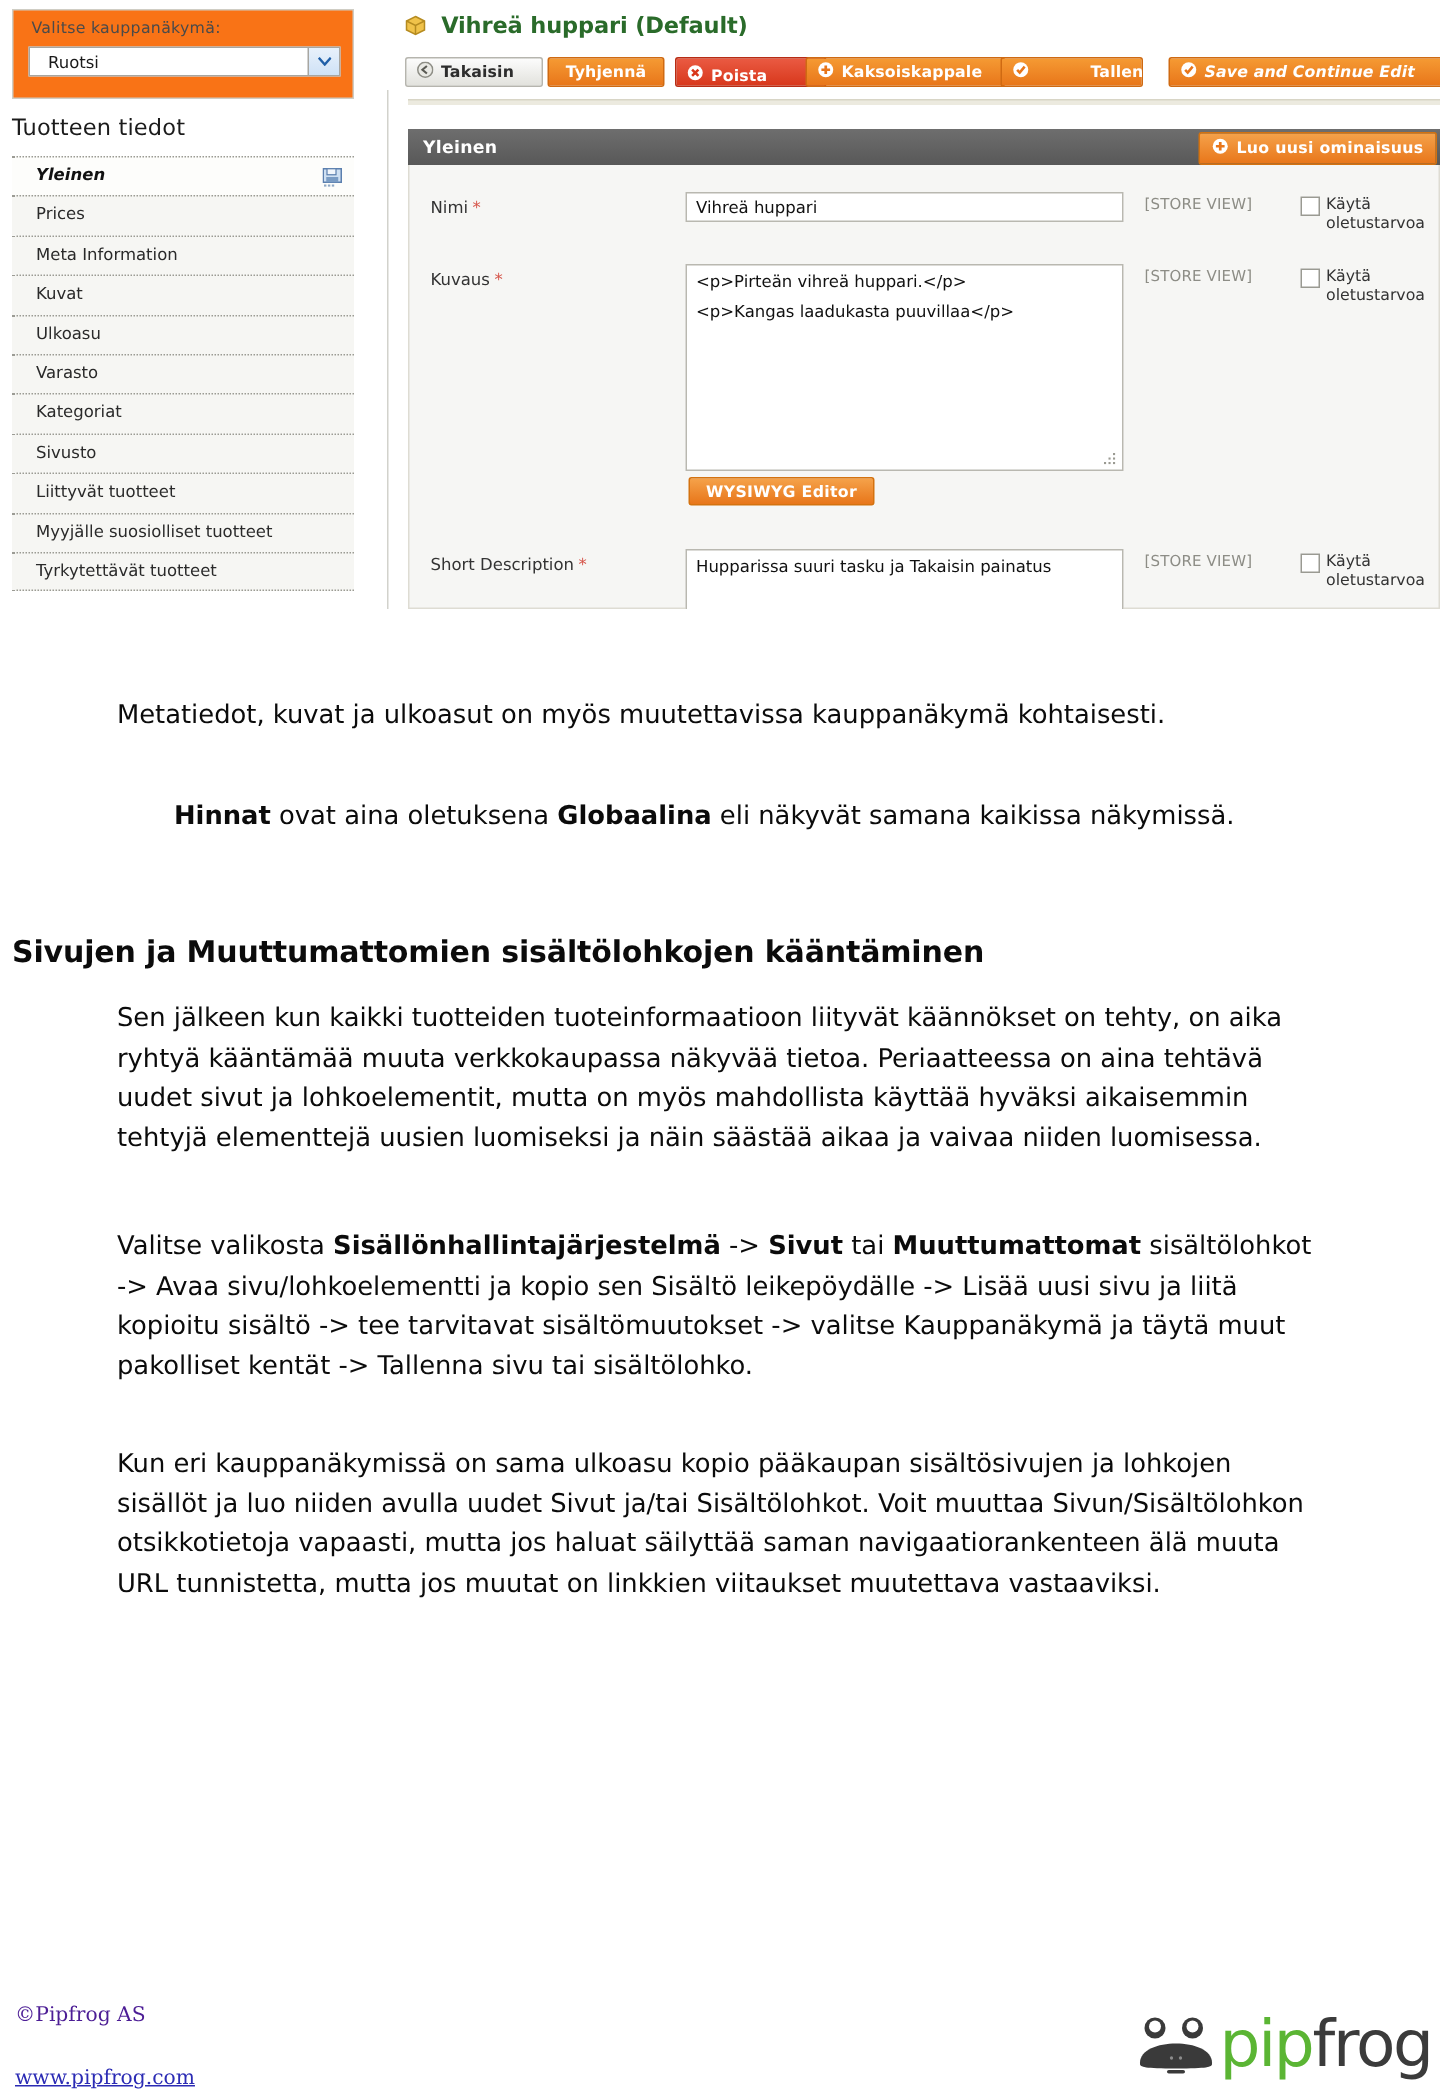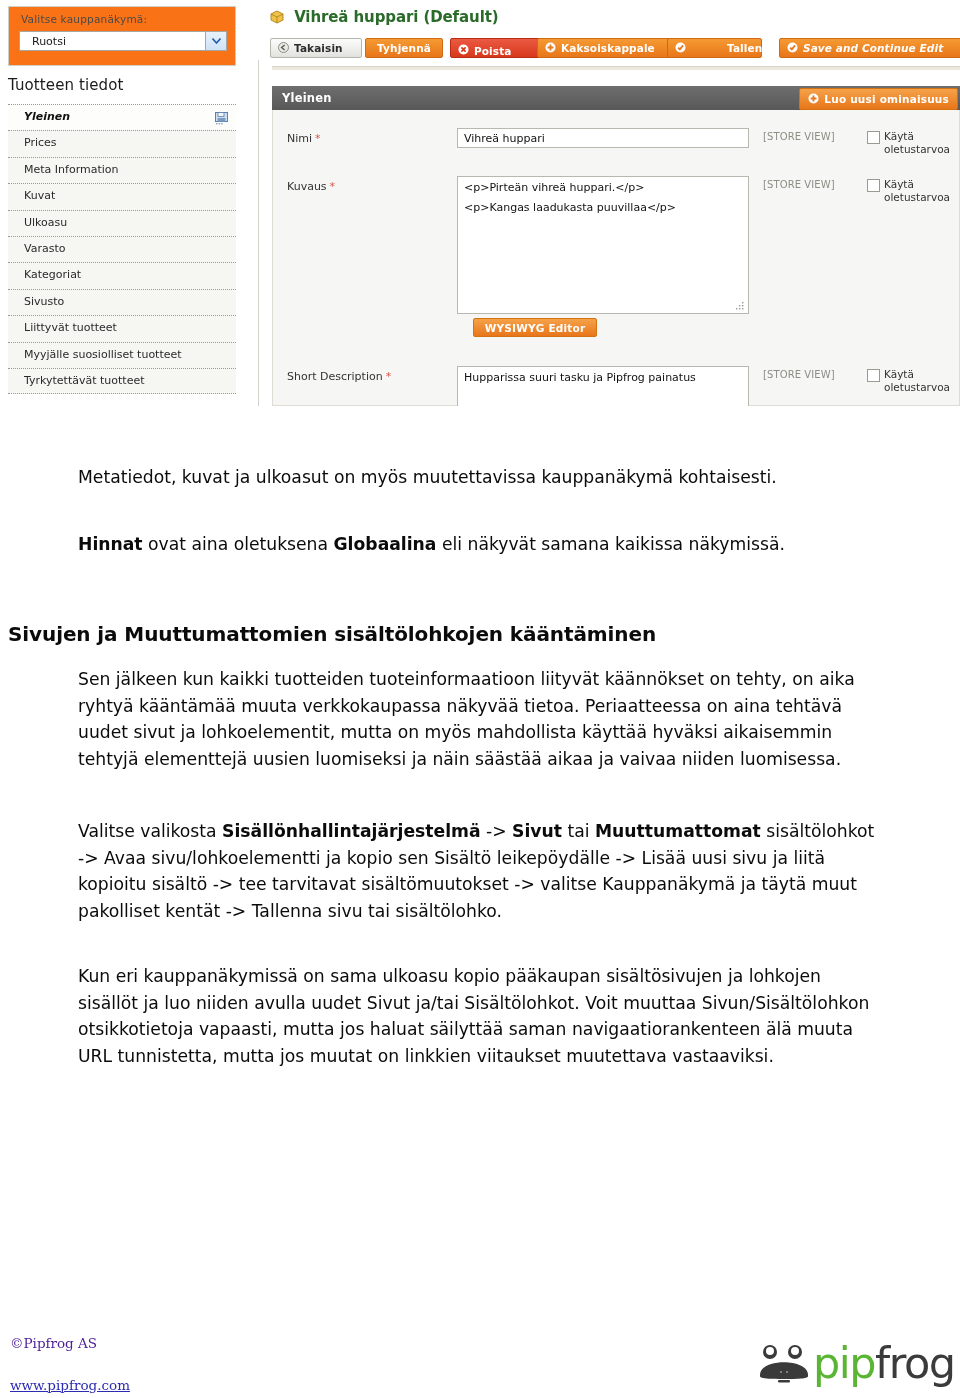--- a/index.html
+++ b/index.html
@@ -400,54 +400,54 @@
                   <rect x="6" y="0" width="1.4" height="1.4"></rect>
                   <rect x="3" y="3" width="1.4" height="1.4"></rect>
                     <rect x="6" y="3" width="1.4" height="1.4"></rect>
                   <rect x="0" y="6" width="1.4" height="1.4"></rect>
                     <rect x="3" y="6" width="1.4" height="1.4"></rect>
                     <rect x="6" y="6" width="1.4" height="1.4"></rect>
                 </g>
               </svg>
             </span>
           </span>
-          <span class="wysiwyg" style="left:200px;top:142px;width:122px;height:17px;">
+          <span class="wysiwyg" style="left:186px;top:142px;width:122px;height:17px;">
             <span>WYSIWYG Editor</span>
           </span>
           <span class="scopelabel" style="left:490px;top:3px;">[STORE VIEW]</span>
           <span class="usedefault" style="left:594px;top:2px;width:92px;">
             <span class="cb"></span>
             <span class="lbl">Käytä oletustarvoa</span>
           </span>
         </div>
 
         <div class="frow" style="top:256px;">
           <span class="flabel" style="top:4px;">
             <span>Short Description</span><span class="req">*</span>
           </span>
           <span class="finput" style="left:184px;top:0px;width:292px;height:46px;">
-            <span class="ta-line" style="top:4px;">Hupparissa suuri tasku ja Pipfrog painatus</span>
+            <span class="ta-line" style="top:4px;">Hupparissa suuri tasku ja Takaisin painatus</span>
           </span>
           <span class="scopelabel" style="left:490px;top:3px;">[STORE VIEW]</span>
           <span class="usedefault" style="left:594px;top:2px;width:92px;">
             <span class="cb"></span>
             <span class="lbl">Käytä oletustarvoa</span>
           </span>
         </div>
 
       </div>
     </div>
   </div>
 </div>
 
 <div id="doc">
 
   <div class="para" style="top:58px;">Metatiedot, kuvat ja ulkoasut on myös muutettavissa kauppanäkymä kohtaisesti.</div>
 
-  <div class="para" style="top:125px;">
+  <div class="para" style="top:125px;margin-left:38px;">
     <b>Hinnat</b><span> ovat aina oletuksena </span><b>Globaalina</b><span> eli näkyvät samana kaikissa näkymissä.</span>
   </div>
 
   <div class="h2" style="top:215px;">Sivujen ja Muuttumattomien sisältölohkojen kääntäminen</div>
 
   <div class="para" style="top:260px;width:790px;">Sen jälkeen kun kaikki tuotteiden tuoteinformaatioon liityvät käännökset on tehty, on aika ryhtyä kääntämää muuta verkkokaupassa näkyvää tietoa. Periaatteessa on aina tehtävä uudet sivut ja lohkoelementit, mutta on myös mahdollista käyttää hyväksi aikaisemmin tehtyjä elementtejä uusien luomiseksi ja näin säästää aikaa ja vaivaa niiden luomisessa.</div>
 
   <div class="para" style="top:412px;width:800px;">
     <span>Valitse valikosta </span><b>Sisällönhallintajärjestelmä</b><span> -&gt; </span><b>Sivut</b><span> tai </span><b>Muuttumattomat</b><span> sisältölohkot -&gt; Avaa sivu/lohkoelementti ja kopio sen Sisältö leikepöydälle -&gt; Lisää uusi sivu ja liitä kopioitu sisältö  -&gt; tee tarvitavat sisältömuutokset -&gt; valitse Kauppanäkymä ja täytä muut pakolliset kentät -&gt; Tallenna sivu tai sisältölohko.</span>
   </div>

